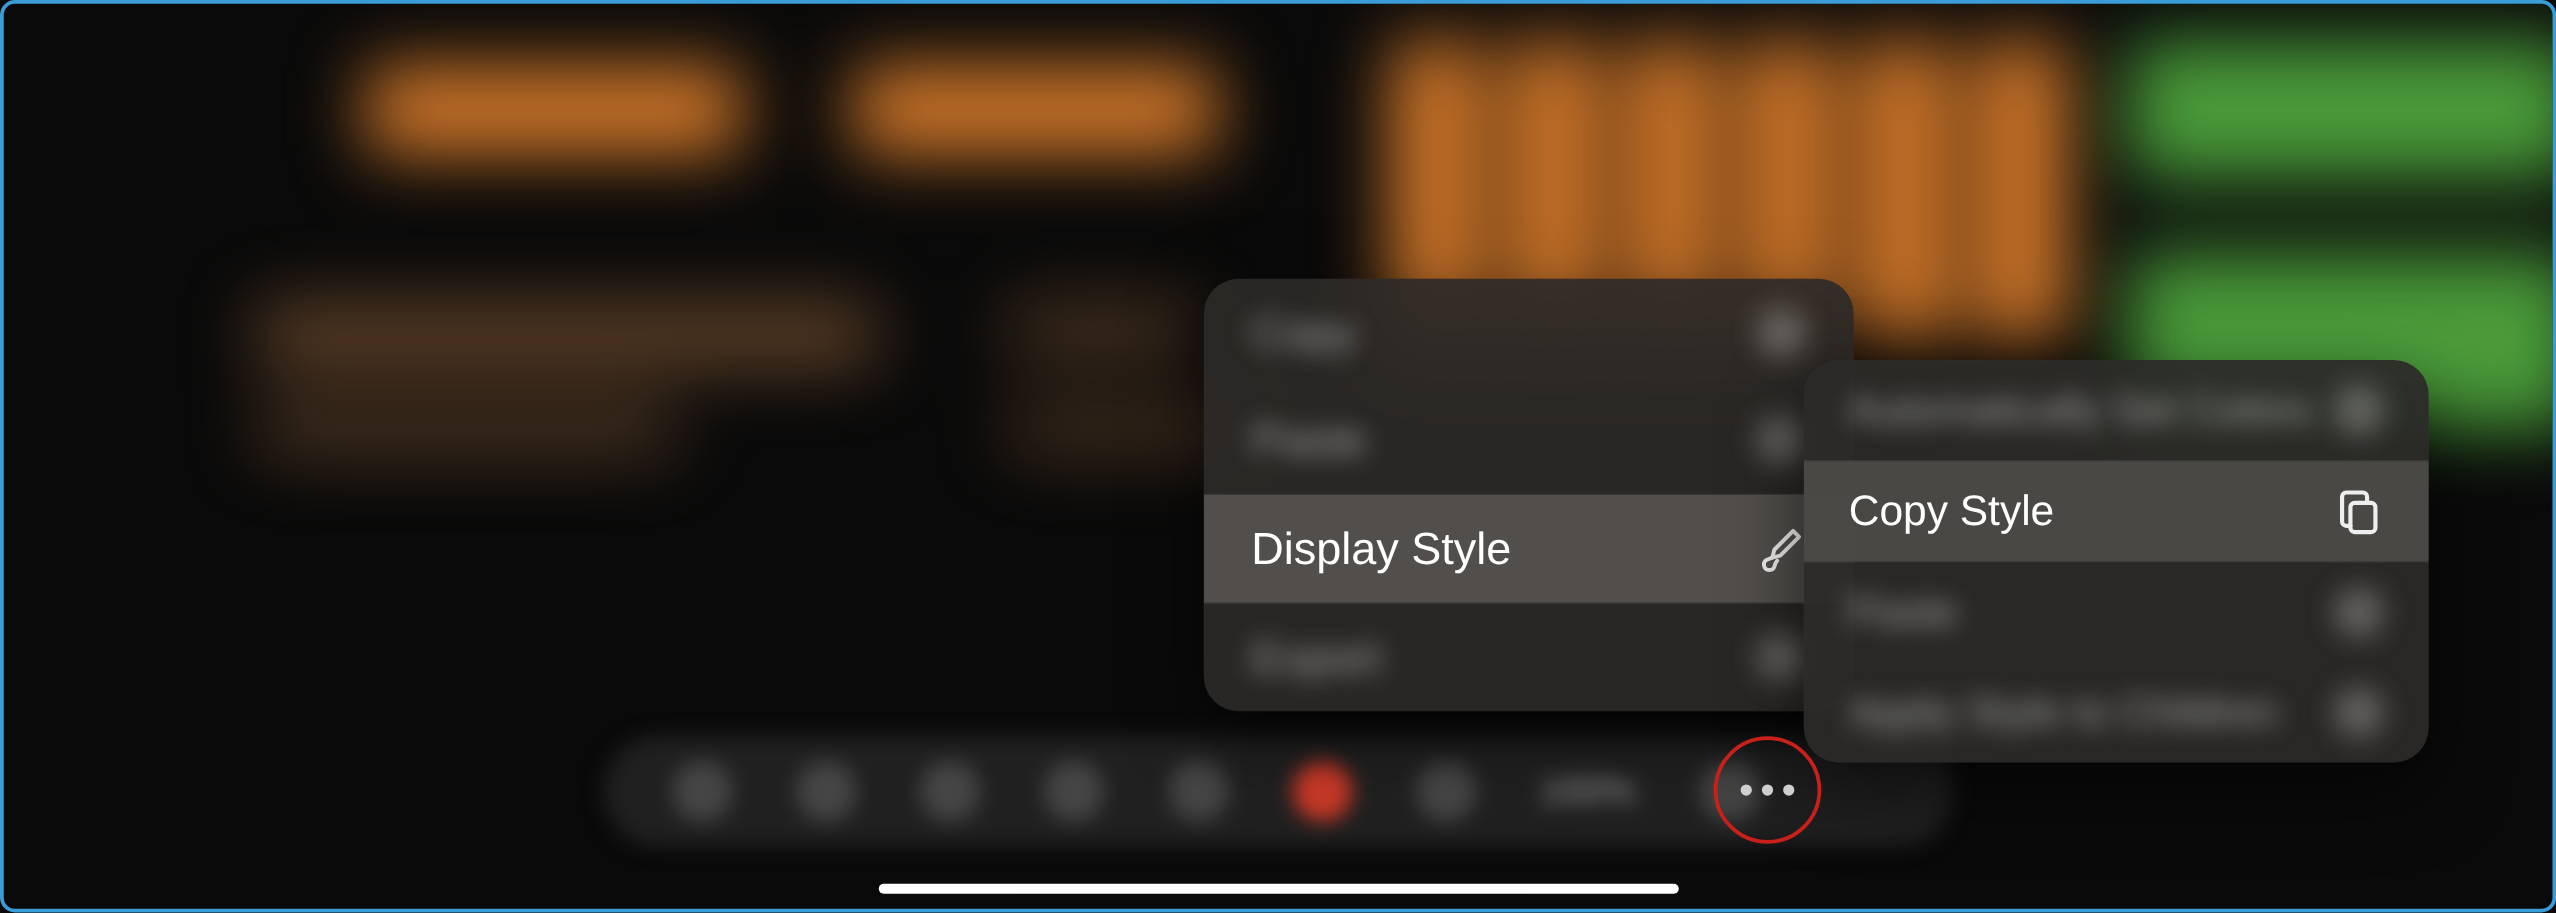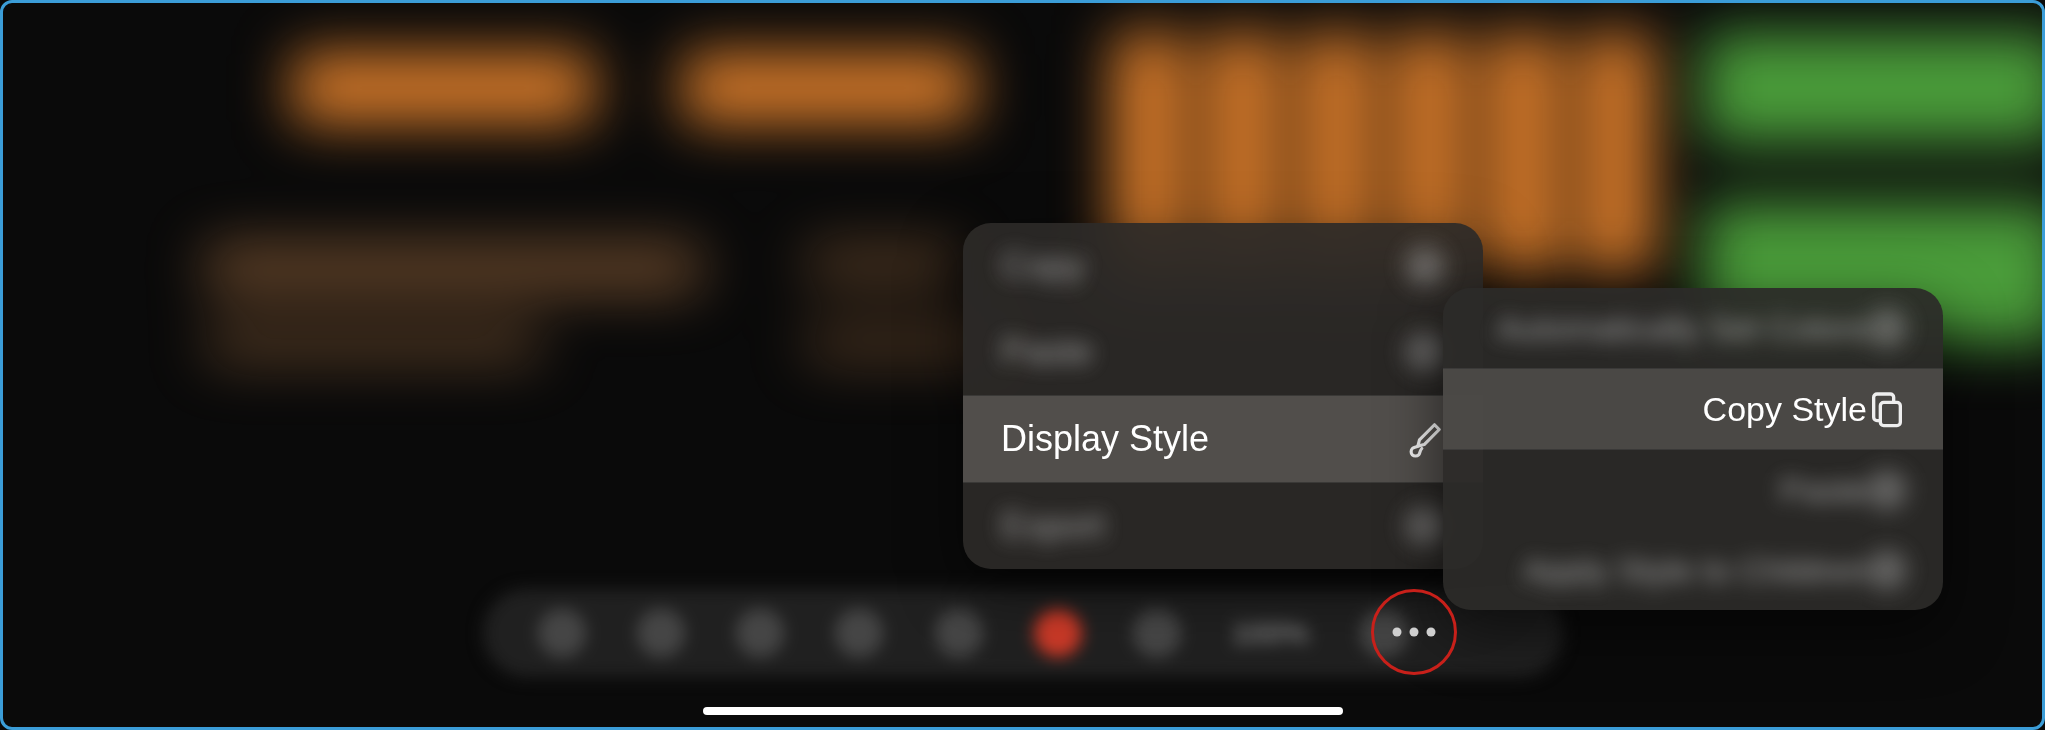--- a/index.html
+++ b/index.html
@@ -99,21 +99,20 @@
       width: 500px;
       background: rgba(44,42,40,0.94);
       border-radius: 28px;
       z-index: 20;
       overflow: hidden;
       box-shadow: 0 20px 60px rgba(0,0,0,0.55);
     }
     .menu-secondary .menu-item {
       font-size: 34px;
       padding: 20px 36px;
-      justify-content: flex-end;
     }
     .menu-secondary .menu-item.highlighted {
       background: rgba(88,85,82,0.7);
     }
 
     
     .toolbar {
       position: absolute;
       bottom: 50px;
       left: 50%;

